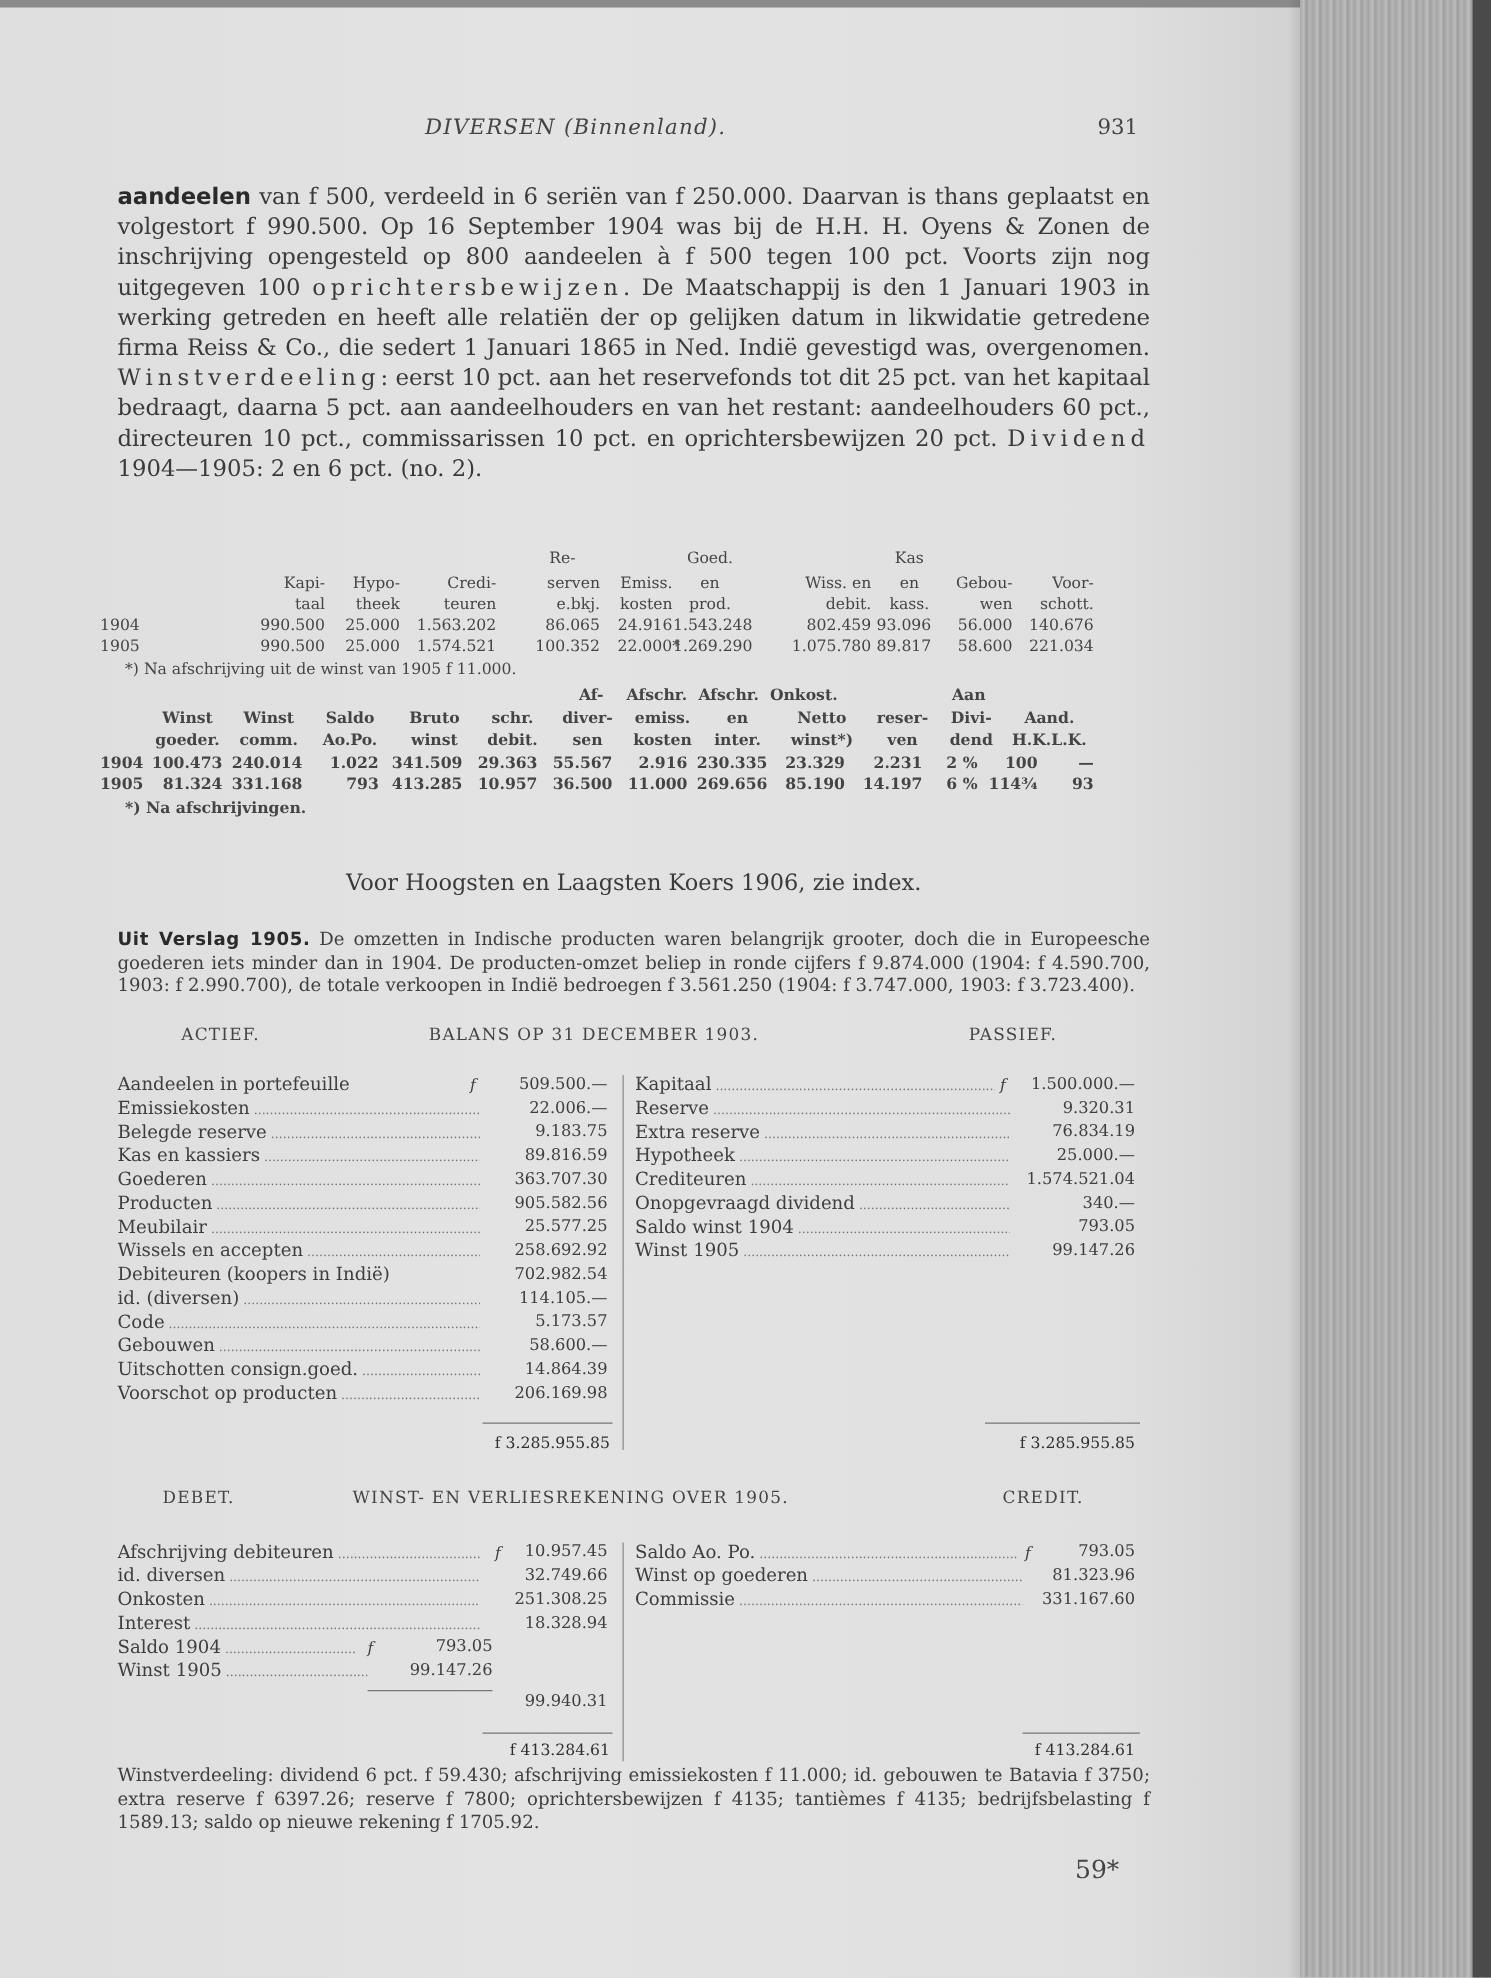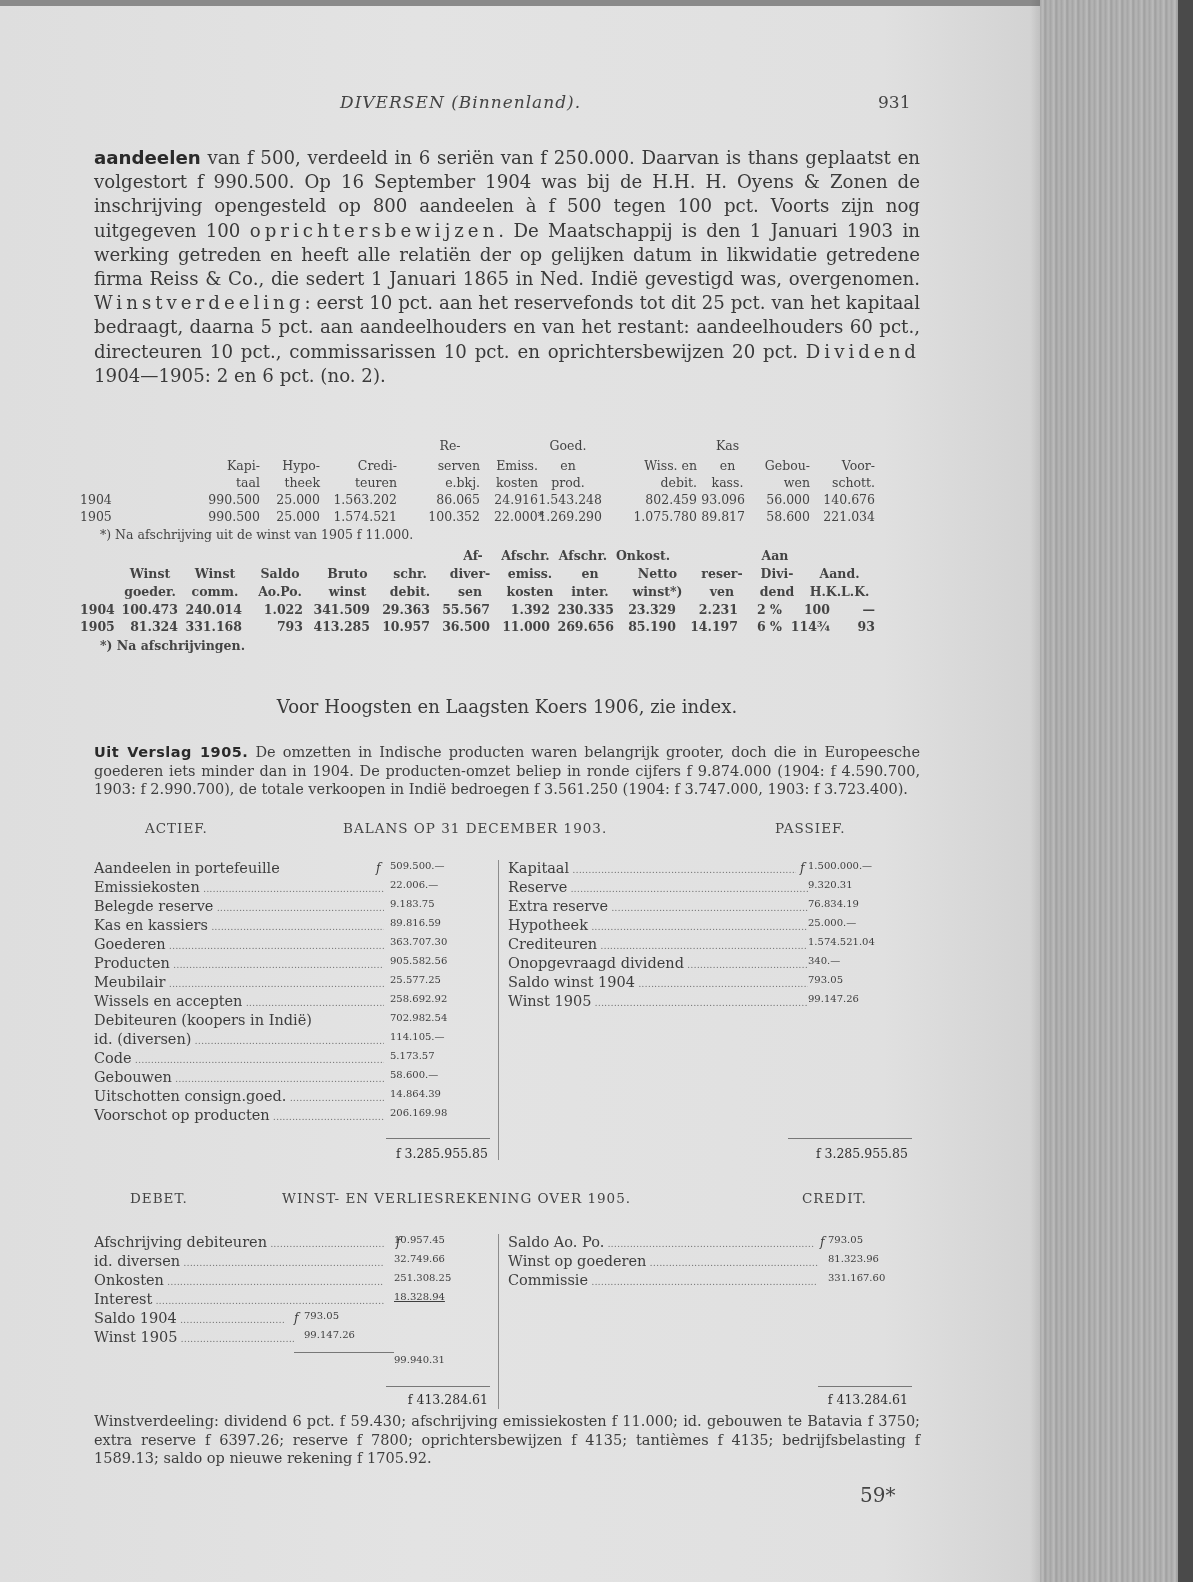--- a/index.html
+++ b/index.html
@@ -39,21 +39,21 @@
   .versl { position:absolute; left: 94px; width: 826px; font-size: 14.5px; line-height: 18.5px; text-align: justify; color:#3e3e3e;margin-top:28px; }
   .versl .lead { font-family: "DejaVu Sans", sans-serif; font-weight: bold; color:#2a2a2a; letter-spacing: 0.5px; }
 
   .sechead { position:absolute; font-size: 13.5px; letter-spacing: 1px; color:#444; }
 
   .ledger { position:absolute; font-size: 14.5px; color:#3e3e3e; }
   .ledger .line { position:absolute; height: 19px; white-space: nowrap; }
   .ledger .lbl { position:absolute; left:0; overflow:hidden; }
   .ledger .lbl::after { content: " ..........................................................................................."; letter-spacing: 0px; color:#777; font-size: 10px; }
   .ledger .lbl.nodots::after { content: ""; }
-  .ledger .amt { position:absolute; font-size: 10px; }
+  .ledger .amt { position:absolute; text-align:right; font-size: 13px; }
   .ledger .fl { position:absolute; font-style: italic; font-size: 12.5px; }
   .vrule { position:absolute; width:1px; background:#8c8c8c; }
   .hrule { position:absolute; height:1px; background:#777; }
 
   .winstverd { position:absolute; left: 94px; width: 826px; font-size: 14.5px; line-height: 18.5px; text-align: justify; color:#3e3e3e; }
   .sig { left: 860px; top: 1483px; font-size: 20px; color:#444; }
 </style>
 </head>
 <body>
 
@@ -166,21 +166,21 @@
     <span class="c hdr" style="left:722px;width:75px;">H.K.L.K.</span>
   </div>
   <div class="row" style="top:54px;">
     <span class="c" style="left:0;width:40px;text-align:left;">1904</span>
     <span class="c" style="left:40px;width:58px;">100.473</span>
     <span class="c" style="left:100px;width:62px;">240.014</span>
     <span class="c" style="left:165px;width:58px;">1.022</span>
     <span class="c" style="left:228px;width:62px;">341.509</span>
     <span class="c" style="left:292px;width:58px;">29.363</span>
     <span class="c" style="left:352px;width:58px;">55.567</span>
-    <span class="c" style="left:412px;width:58px;">1.392</span>
+    <span class="c" style="left:412px;width:58px;">2.916</span>
     <span class="c" style="left:470px;width:64px;">230.335</span>
     <span class="c" style="left:538px;width:58px;">23.329</span>
     <span class="c" style="left:600px;width:58px;">2.231</span>
     <span class="c" style="left:662px;width:40px;">2 %</span>
     <span class="c" style="left:700px;width:50px;">100</span>
     <span class="c" style="left:750px;width:45px;">—</span>
   </div>
   <div class="row" style="top:71px;">
     <span class="c" style="left:0;width:40px;text-align:left;">1905</span>
     <span class="c" style="left:40px;width:58px;">81.324</span>
@@ -326,21 +326,21 @@
   <div class="line" style="top:19px;width:400px;">
       <span class="lbl" style="width:290px;">id. diversen</span>
       <span class="amt" style="left:300px;width:92px;">32.749.66</span>
     </div>
   <div class="line" style="top:38px;width:400px;">
       <span class="lbl" style="width:290px;">Onkosten</span>
       <span class="amt" style="left:300px;width:92px;">251.308.25</span>
     </div>
   <div class="line" style="top:57px;width:400px;">
       <span class="lbl" style="width:290px;">Interest</span>
-      <span class="amt" style="left:300px;width:92px;text-decoration:underline;">18.328.94</span>
+      <span class="amt" style="left:300px;width:92px;">18.328.94</span>
     </div>
   <div class="line" style="top:76px;width:400px;">
       <span class="lbl" style="width:190px;">Saldo 1904</span>
       <span class="fl" style="left:200px;">f</span>
       <span class="amt" style="left:210px;width:90px;">793.05</span>
     </div>
   <div class="line" style="top:95px;width:400px;">
       <span class="lbl" style="width:200px;">Winst 1905</span>
       <span class="amt" style="left:210px;width:90px;">99.147.26</span>
     </div>

